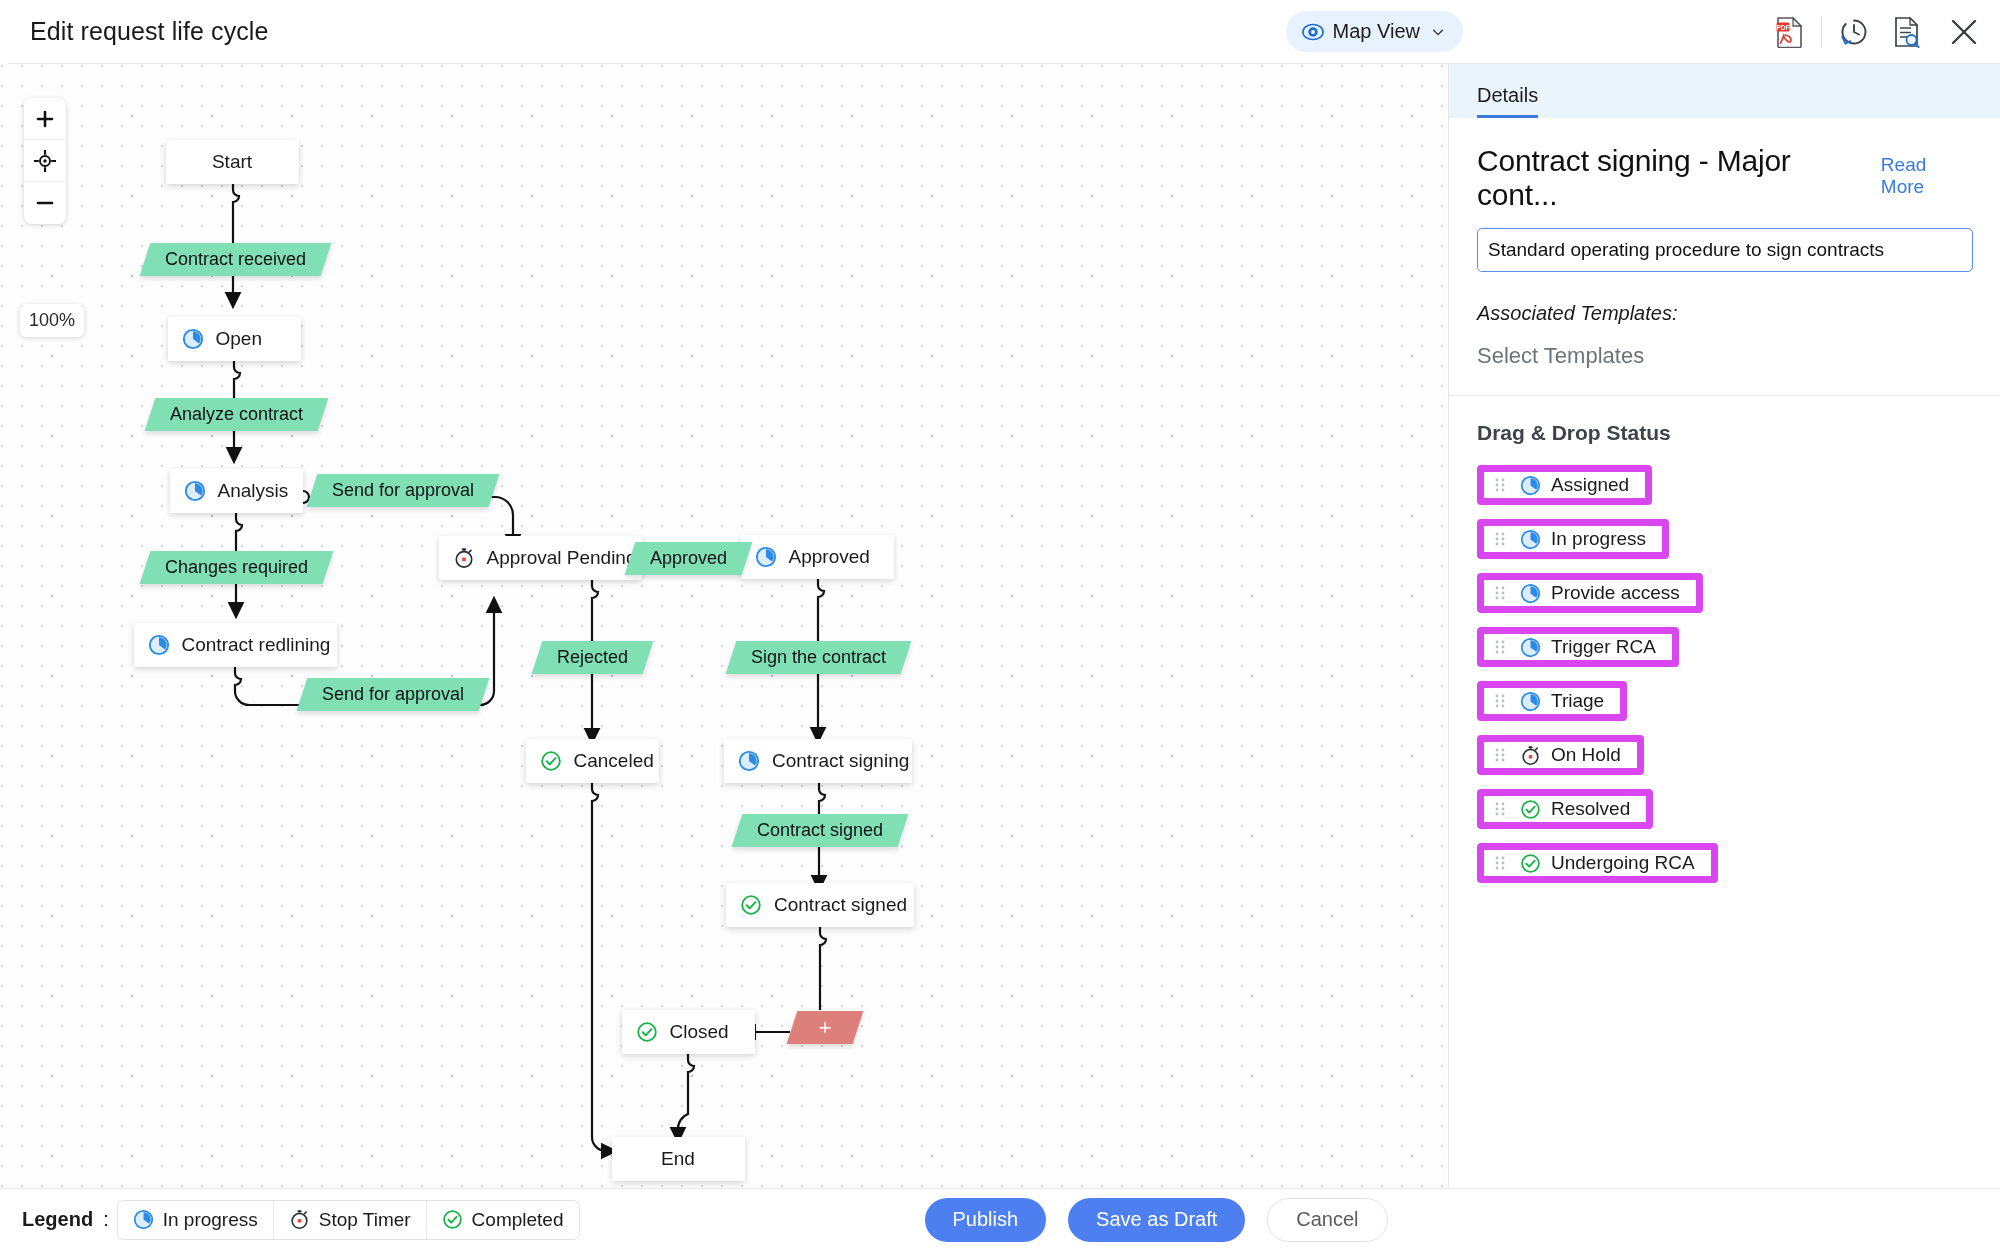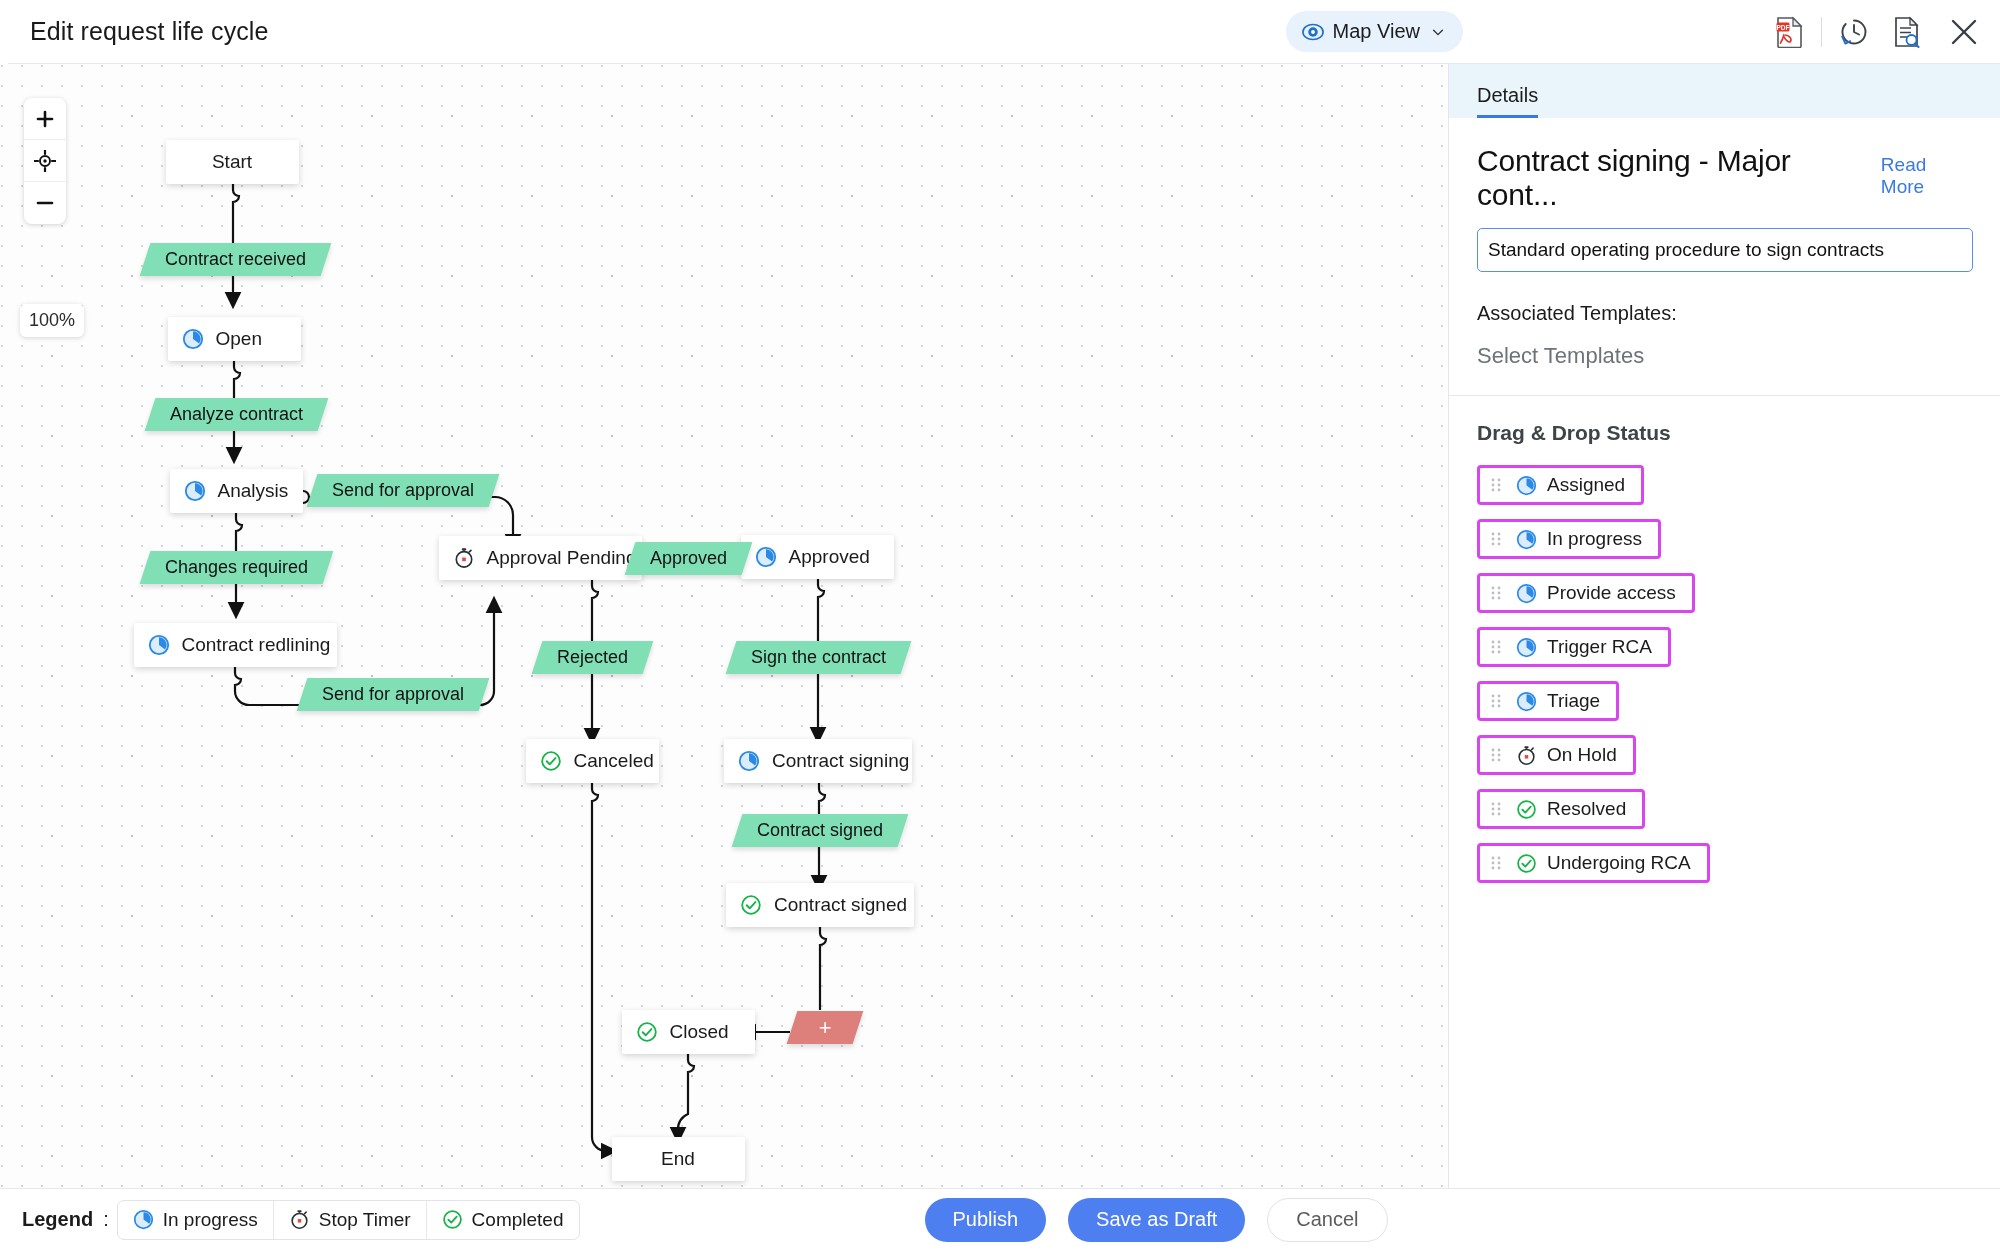--- a/index.html
+++ b/index.html
@@ -139,35 +139,35 @@
   .panel-title {
     font-size: 30px; color: #111; font-weight: 400; letter-spacing: -0.2px;
   }
   .read-more { margin-left: 14px; font-size: 19px; color: #3a7ae0; cursor: pointer; }
   .desc-input {
     margin-top: 16px; width: 496px; height: 44px;
     border: 1px solid #5b8def; border-radius: 5px;
     padding: 0 10px; font-size: 19px; color: #111;
     font-family: "Liberation Sans", sans-serif; outline: none;
   }
-  .assoc-label { margin-top: 30px; font-size: 20px; color: #1b1b1b; }
+  .assoc-label { margin-top: 30px; font-size: 20px; color: #1b1b1b; font-style: italic; }
   .select-templates {
     margin-top: 18px; font-size: 22px; color: #6d7378; cursor: pointer;
   }
   .panel-sep {
     margin-top: 26px; height: 1px; background: #e4e7eb; width: 552px;
     margin-left: -28px;
   }
   .dd-title {
     margin-top: 25px; font-size: 21px; font-weight: 700; color: #3f4448;
   }
   .status-list { margin-top: 20px; }
   .status-chip {
     display: inline-flex; align-items: center; height: 40px;
-    border: 3px solid #d946ef; border-radius: 4px; background: #fff;
+    border: 7px solid #d946ef; border-radius: 4px; background: #fff;
     padding: 0 16px 0 10px; margin-bottom: 14px; cursor: grab;
   }
   .status-row { display: block; }
   .grip { width: 12px; height: 20px; margin-right: 14px; flex: 0 0 12px; }
   .status-chip .s-icon { width: 21px; height: 21px; margin-right: 10px; flex: 0 0 21px; }
   .status-chip .s-label { font-size: 19px; color: #1b1b1b; white-space: nowrap; }
 </style>
 </head>
 <body>
 

